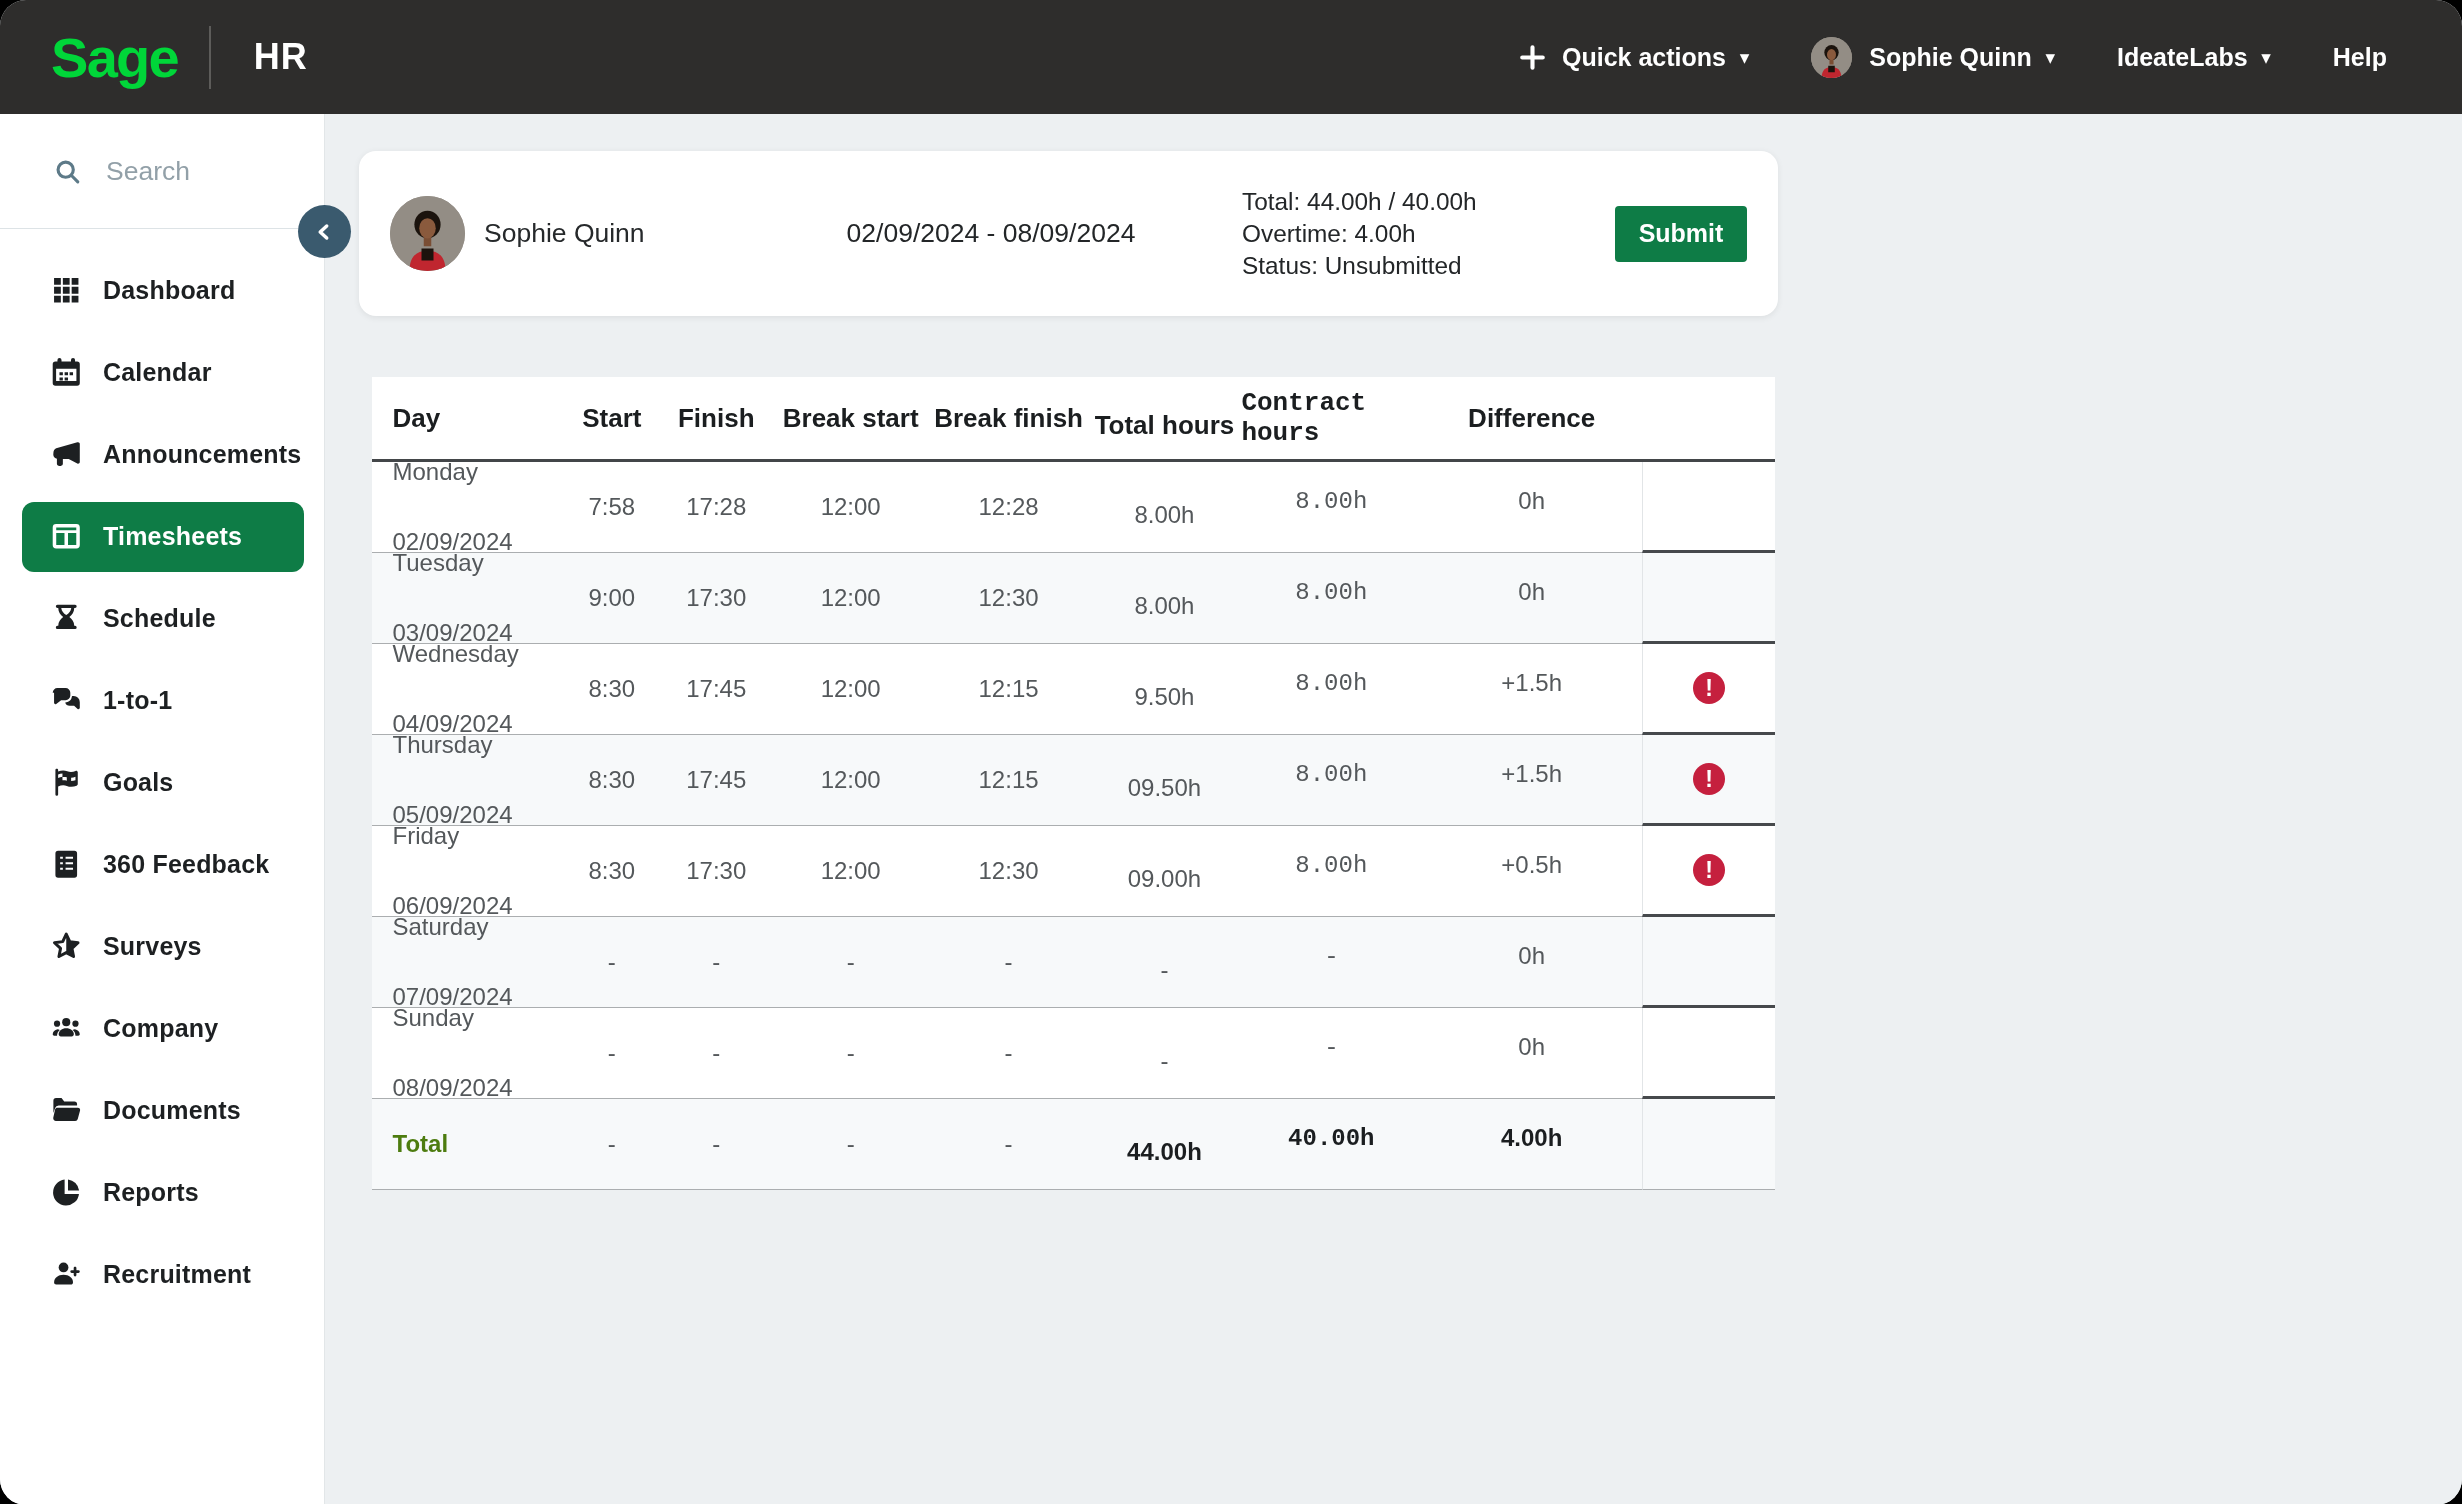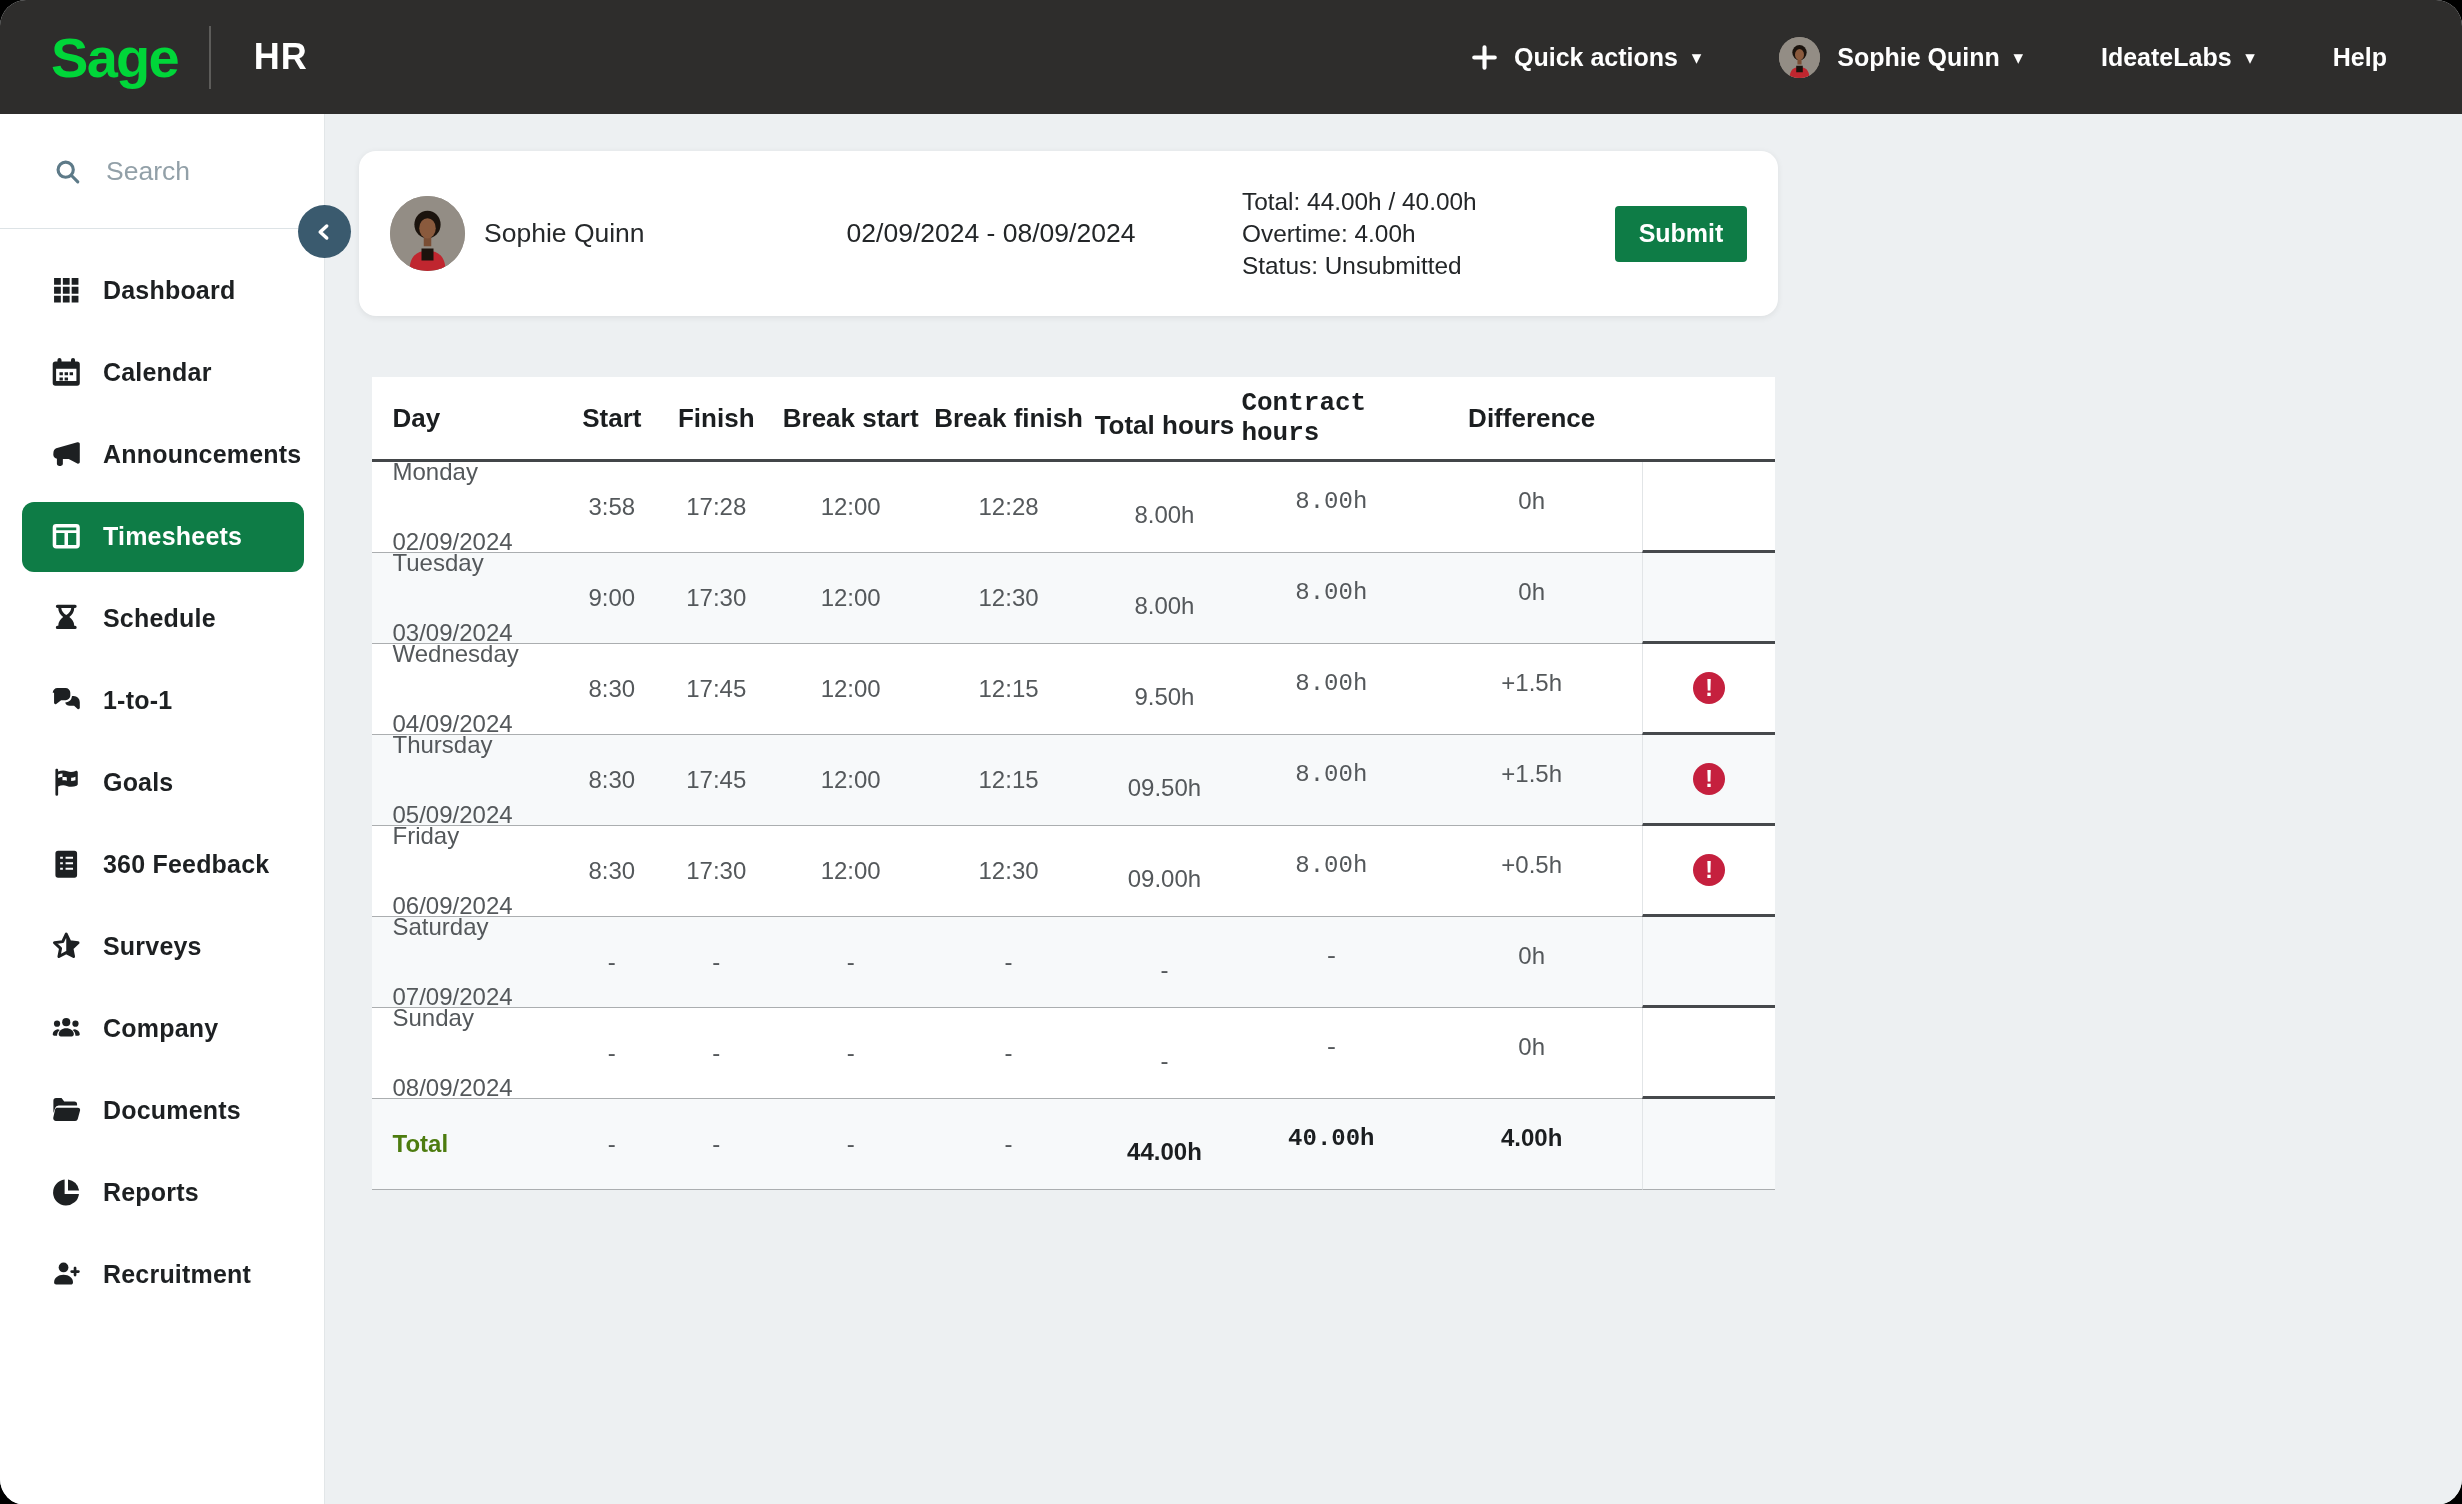--- a/index.html
+++ b/index.html
@@ -4,21 +4,21 @@
 <style>
   html,body{margin:0;padding:0;background:#000;}
   body{font-family:"Liberation Sans","DejaVu Sans",sans-serif;-webkit-font-smoothing:antialiased;}
   .app{position:relative;width:2462px;height:1505px;background:#edf0f2;border-radius:26px;overflow:hidden;}
 
   
   .topbar{position:absolute;top:0;left:0;right:0;height:114px;background:#2e2d2c;display:flex;align-items:center;padding-left:51px;box-sizing:border-box;z-index:10;}
   .logo{font-size:56px;font-weight:700;color:#00d639;letter-spacing:-1.7px;cursor:pointer;}
   .brand-divider{width:1.7px;height:63px;background:#5d5c5a;margin:0 43px 0 31px;}
   .product{font-size:36px;font-weight:800;color:#fff;letter-spacing:0.9px;}
-  .topbar-right{margin-left:auto;display:flex;align-items:center;padding-right:75px;gap:16px;}
+  .topbar-right{margin-left:auto;display:flex;align-items:center;padding-right:75px;}
   .menu-item{display:flex;align-items:center;color:#fff;font-size:25px;font-weight:700;cursor:pointer;white-space:nowrap;}
   .menu-item .caret{font-size:19px;margin-left:13.7px;color:#fff;}
   .menu-item + .menu-item{margin-left:62px;}
   .plus-icon{margin-right:15.4px;display:flex;}
   .avatar{border-radius:50%;overflow:hidden;display:inline-block;background:#938d85;flex:none;}
   .avatar svg{display:block;width:100%;height:100%;}
   .avatar-sm{width:41px;height:41px;margin-right:17px;}
   .avatar-lg{width:75px;height:75px;}
 
   
@@ -276,21 +276,21 @@
           <div class="cell w6">Contract hours</div>
           <div class="cell w7">Difference</div>
           <div class="cell w8"></div>
         </div>
         <div class="trow body">
           <div class="cell w0 day-cell">
             <span>Monday</span>
             <span>02/09/2024</span>
           </div>
           <div class="cell w1">
-            <span>3:58</span>
+            <span>7:58</span>
           </div>
           <div class="cell w2">
             <span>17:28</span>
           </div>
           <div class="cell w3">
             <span>12:00</span>
           </div>
           <div class="cell w4">
             <span>12:28</span>
           </div>

